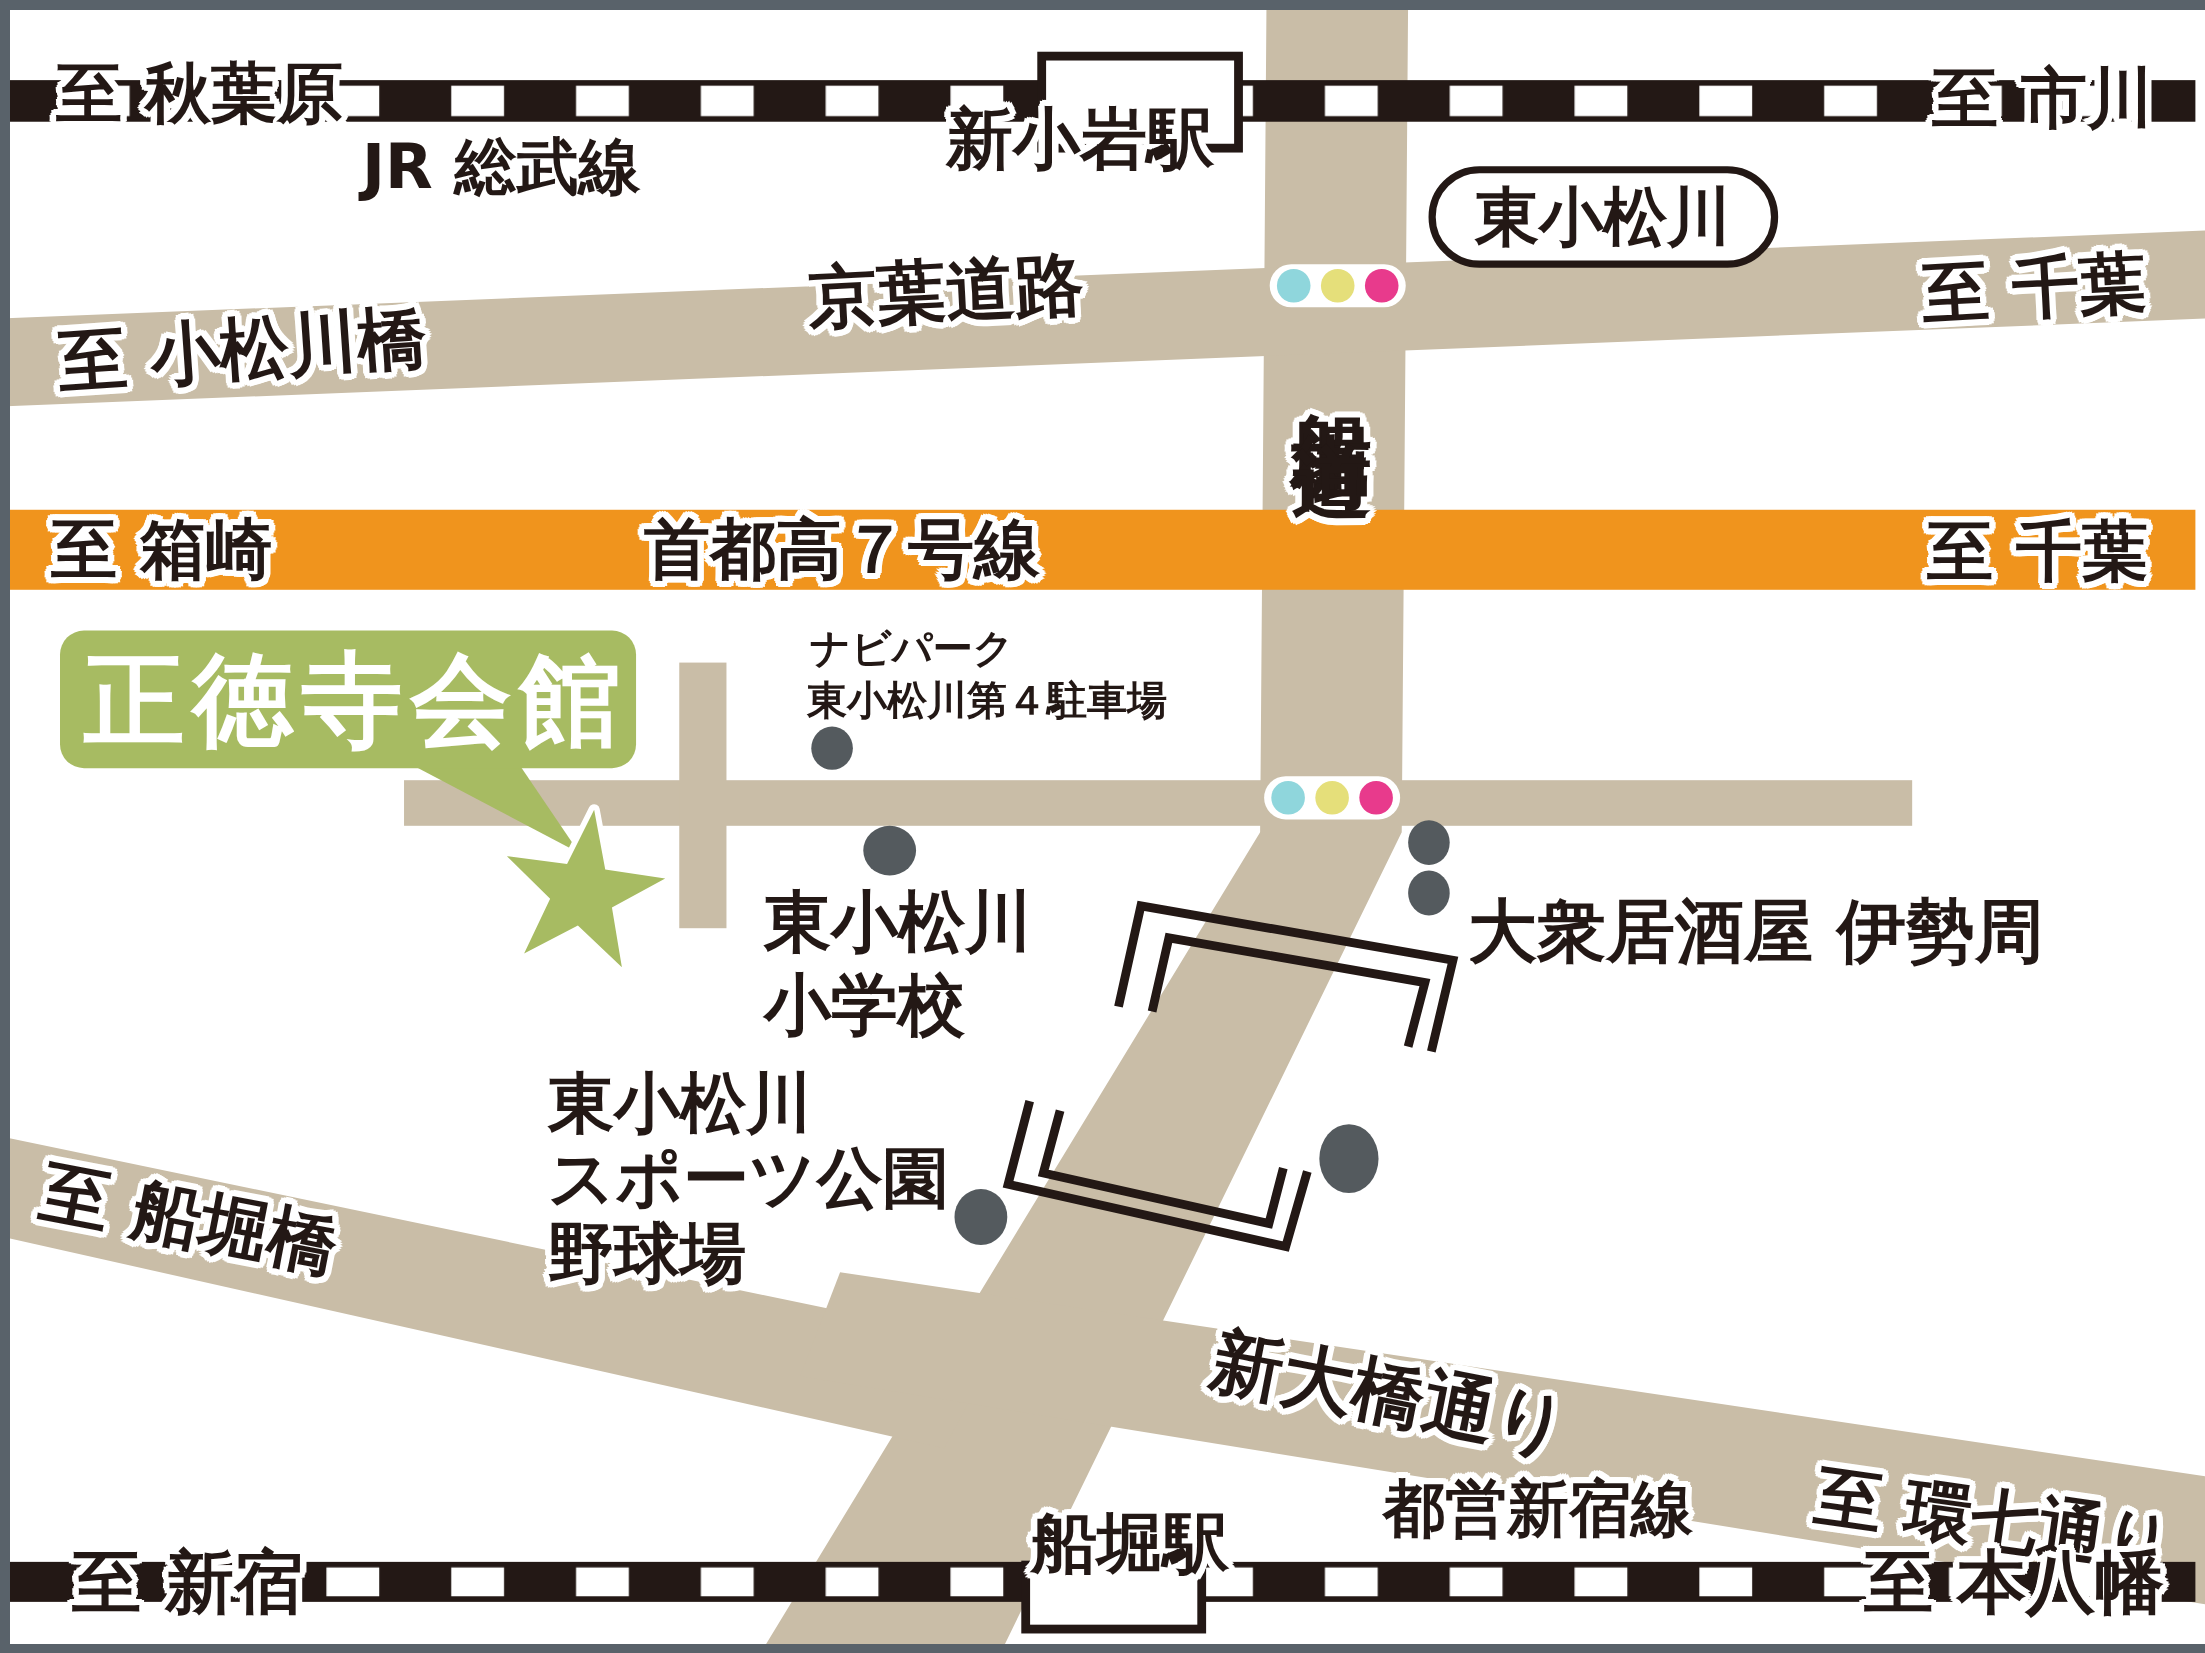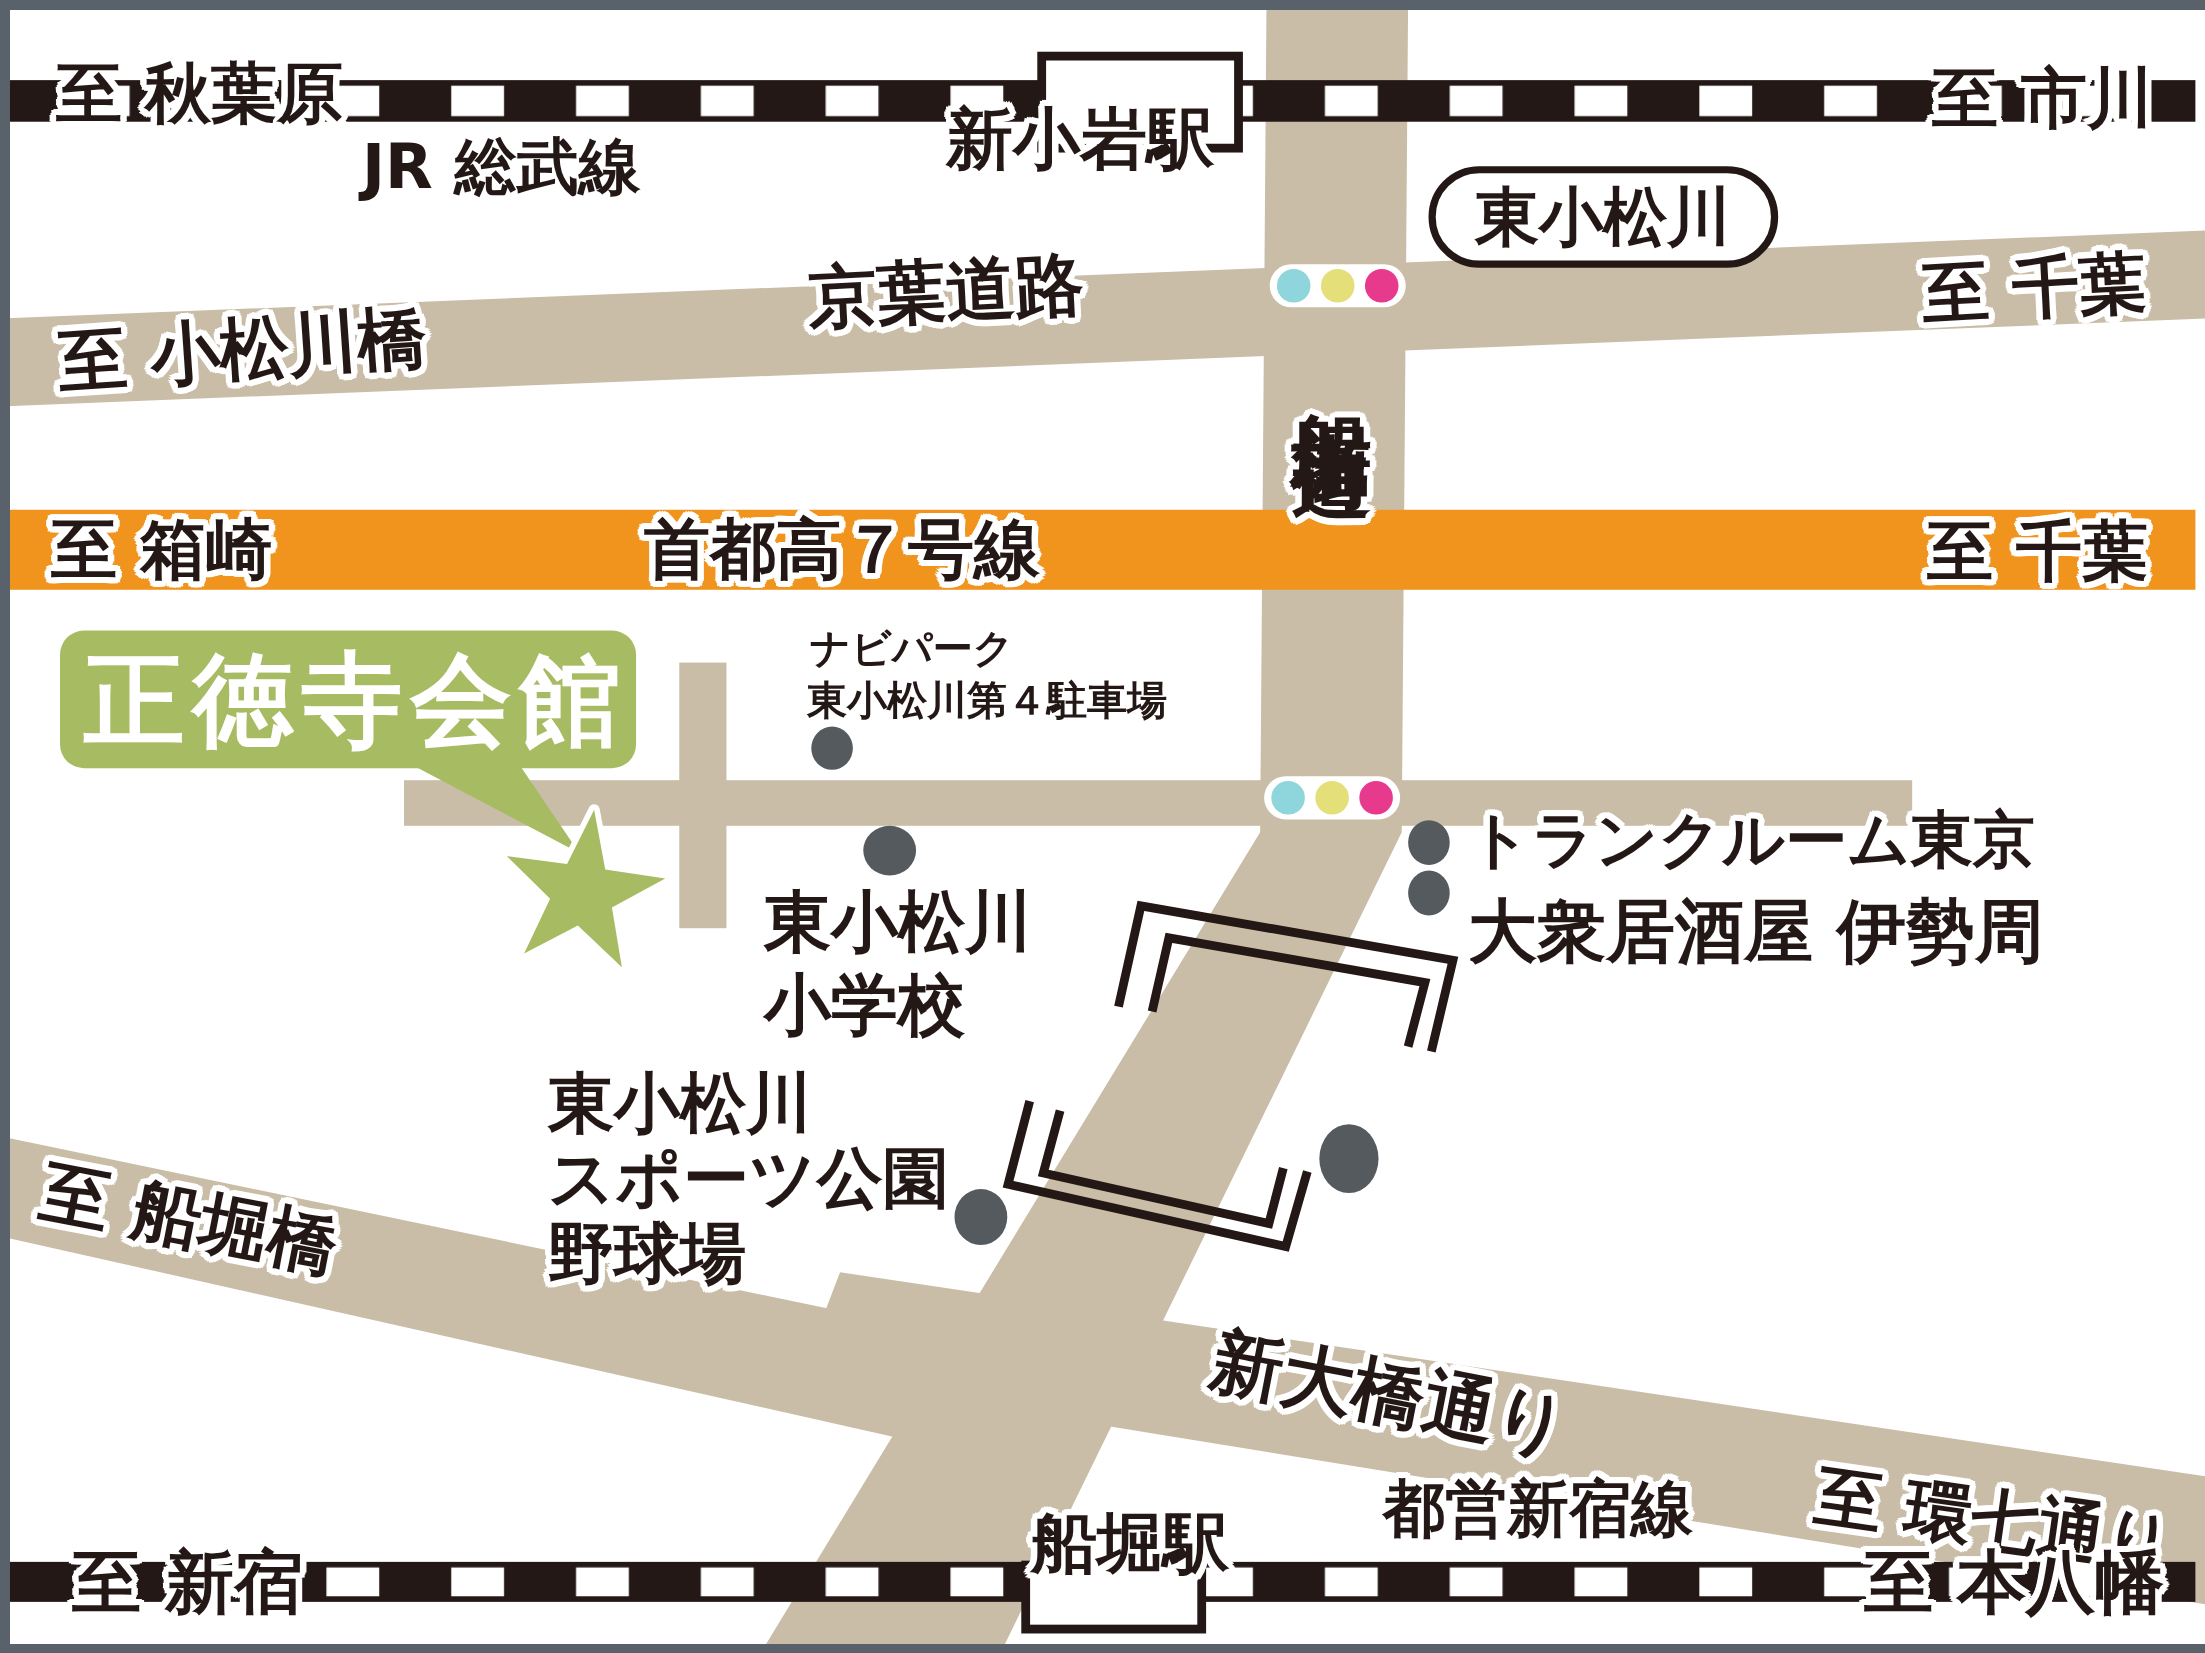--- a/index.html
+++ b/index.html
@@ -105,21 +105,20 @@
   <div class="t halo vert" style="left:1290px;top:350px;font-size:80px;letter-spacing:9.6px;">船堀街道</div>
 
   <div class="t halo-s" style="left:810px;top:627px;font-size:40px;">ナビパーク</div>
   <div class="t halo-s" style="left:807px;top:679px;font-size:40px;">東小松川第４駐車場</div>
 
   <div class="t white ctr" style="left:60px;top:631px;width:592px;line-height:138px;font-size:101px;letter-spacing:8px;">正徳寺会館</div>
 
   <div class="t halo" style="left:764px;top:887px;font-size:67px;">東小松川</div>
   <div class="t halo" style="left:764px;top:970px;font-size:67px;">小学校</div>
 
-  <div class="t halo" style="left:1468px;top:807px;font-size:62px;">トランクルーム東京</div>
   <div class="t halo" style="left:1468px;top:895px;font-size:69px;text-align:right;">大衆居酒屋 伊勢周</div>
 
   <div class="t halo" style="left:548px;top:1069px;font-size:66px;">東小松川</div>
   <div class="t halo" style="left:548px;top:1144px;font-size:66px;">スポーツ公園</div>
   <div class="t halo" style="left:548px;top:1219px;font-size:66px;">野球場</div>
 
 
   <div class="t halo" style="left:42px;top:1154px;font-size:69px;transform:rotate(11deg);transform-origin:left center;">至 船堀橋</div>
   <div class="t halo" style="left:1212px;top:1322px;font-size:72px;transform:rotate(11deg);transform-origin:left center;">新大橋通り</div>
   <div class="t halo" style="left:1816px;top:1460px;font-size:67px;transform:rotate(8deg);transform-origin:left center;">至 環七通り</div>

